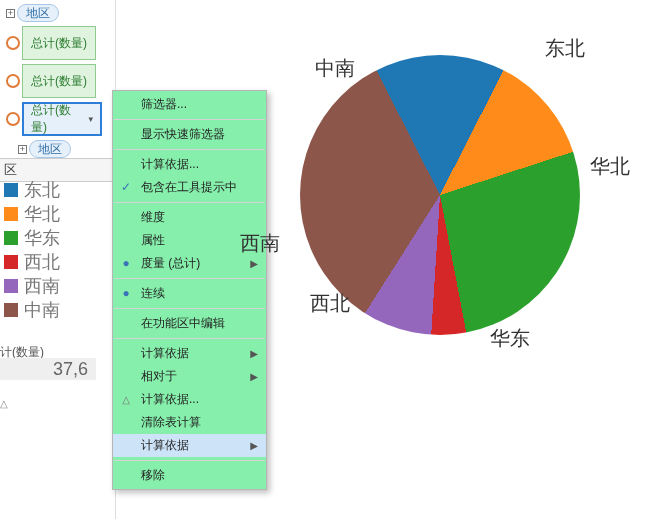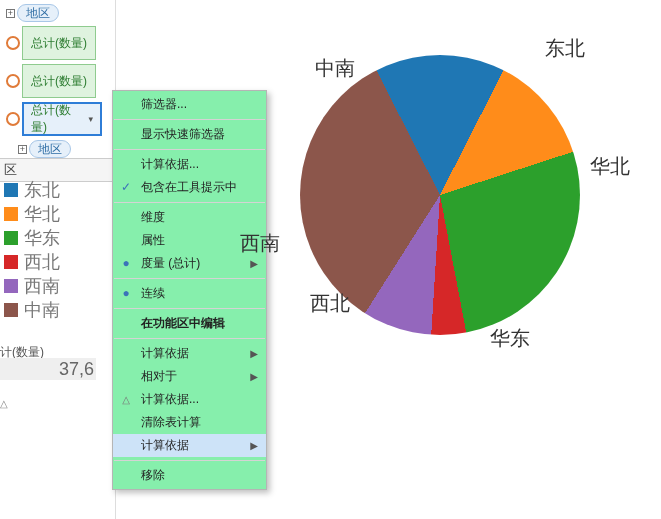--- a/index.html
+++ b/index.html
@@ -14,30 +14,30 @@
   .sel-pill{background:#E6F0FA;border:1px solid #2E7DD7;box-shadow:inset 0 0 0 1px #2E7DD7}
   .sel-pill .ddarrow{margin-left:auto;font-size:9px;color:#555}
   .section-label{position:absolute;left:0;font-size:13px;color:#444;padding:2px 4px;border-top:1px solid #ccc;border-bottom:1px solid #ccc;width:116px;background:#F5F5F5}
   
   .legend{position:absolute;left:4px;top:178px}
   .legend-item{display:flex;align-items:center;gap:6px;height:24px}
   .legend-swatch{width:14px;height:14px}
   .legend-label{font-size:18px;color:#777}
   
   .readout-label{position:absolute;left:0;top:344px;font-size:12px;color:#555}
-  .readout-bar{position:absolute;left:0;top:358px;width:96px;height:22px;background:#EFEFEF;display:flex;align-items:center;justify-content:flex-end;padding-right:2px;font-size:18px;color:#666}
+  .readout-bar{position:absolute;left:0;top:358px;width:96px;height:22px;background:#EFEFEF;display:flex;align-items:center;justify-content:flex-end;padding-right:8px;font-size:18px;color:#666}
   .tiny-tri{position:absolute;left:0;top:398px;font-size:10px;color:#888}
   
   .ctx{position:absolute;left:112px;top:90px;width:155px;background:#86efac;border:1px solid #B5B5B5;box-shadow:3px 3px 6px rgba(0,0,0,.25);padding:2px 0}
   .ctx-item{position:relative;height:23px;line-height:23px;padding-left:28px;padding-right:6px;font-size:12px;color:#222;white-space:nowrap}
   .ctx-item.active{background:#CDE3F8}
   .ctx-sep{height:1px;margin:3px 1px;background:#D4D4D4}
   .ctx-mark{position:absolute;left:7px;top:50%;transform:translateY(-50%);width:12px;height:12px;display:flex;align-items:center;justify-content:center;font-size:12px;color:#3B73B9}
   .ctx-sub{position:absolute;right:8px;top:0;font-size:10px;line-height:23px;color:#555}
-  .ctx-head{font-weight:bold}
+  .ctx-head{font-weight:normal}
   
   .chart{position:absolute;left:270px;top:25px;width:390px;height:330px}
   .pie{position:absolute;left:30px;top:30px;width:280px;height:280px;border-radius:50%}
   .slice-label{position:absolute;font-size:20px;color:#333;white-space:nowrap}
 </style>
 </head>
 <body>
 
 <div class="left-panel" data-interactable="false">
   <div class="shelf-row" data-interactable="true" style="margin-top:2px">

